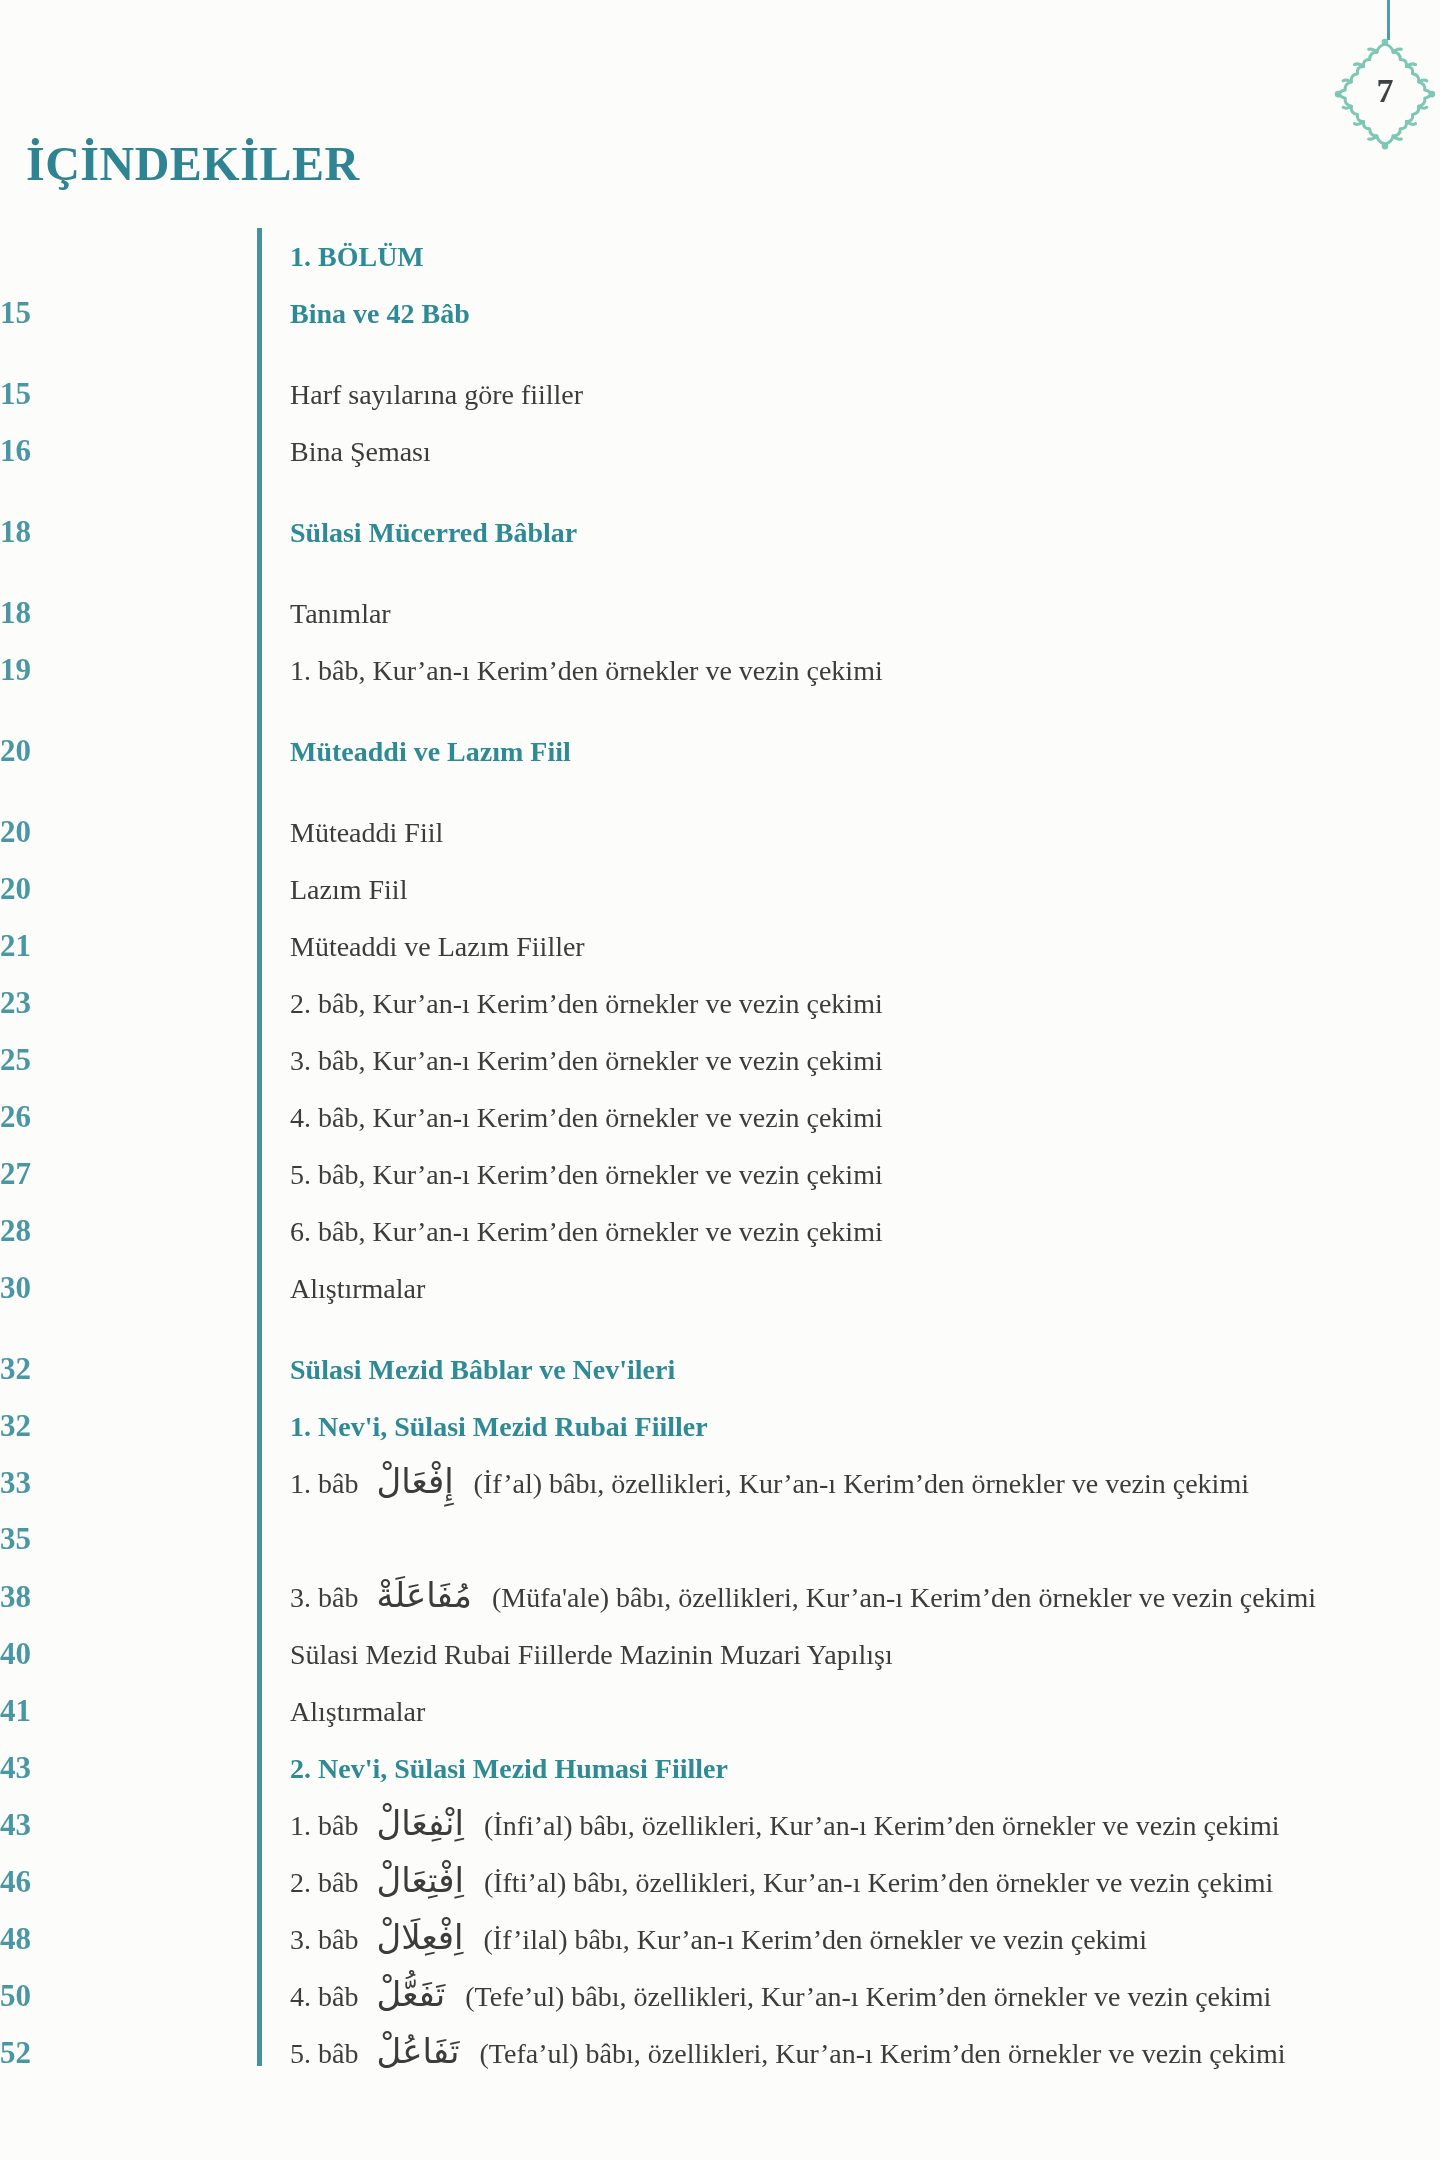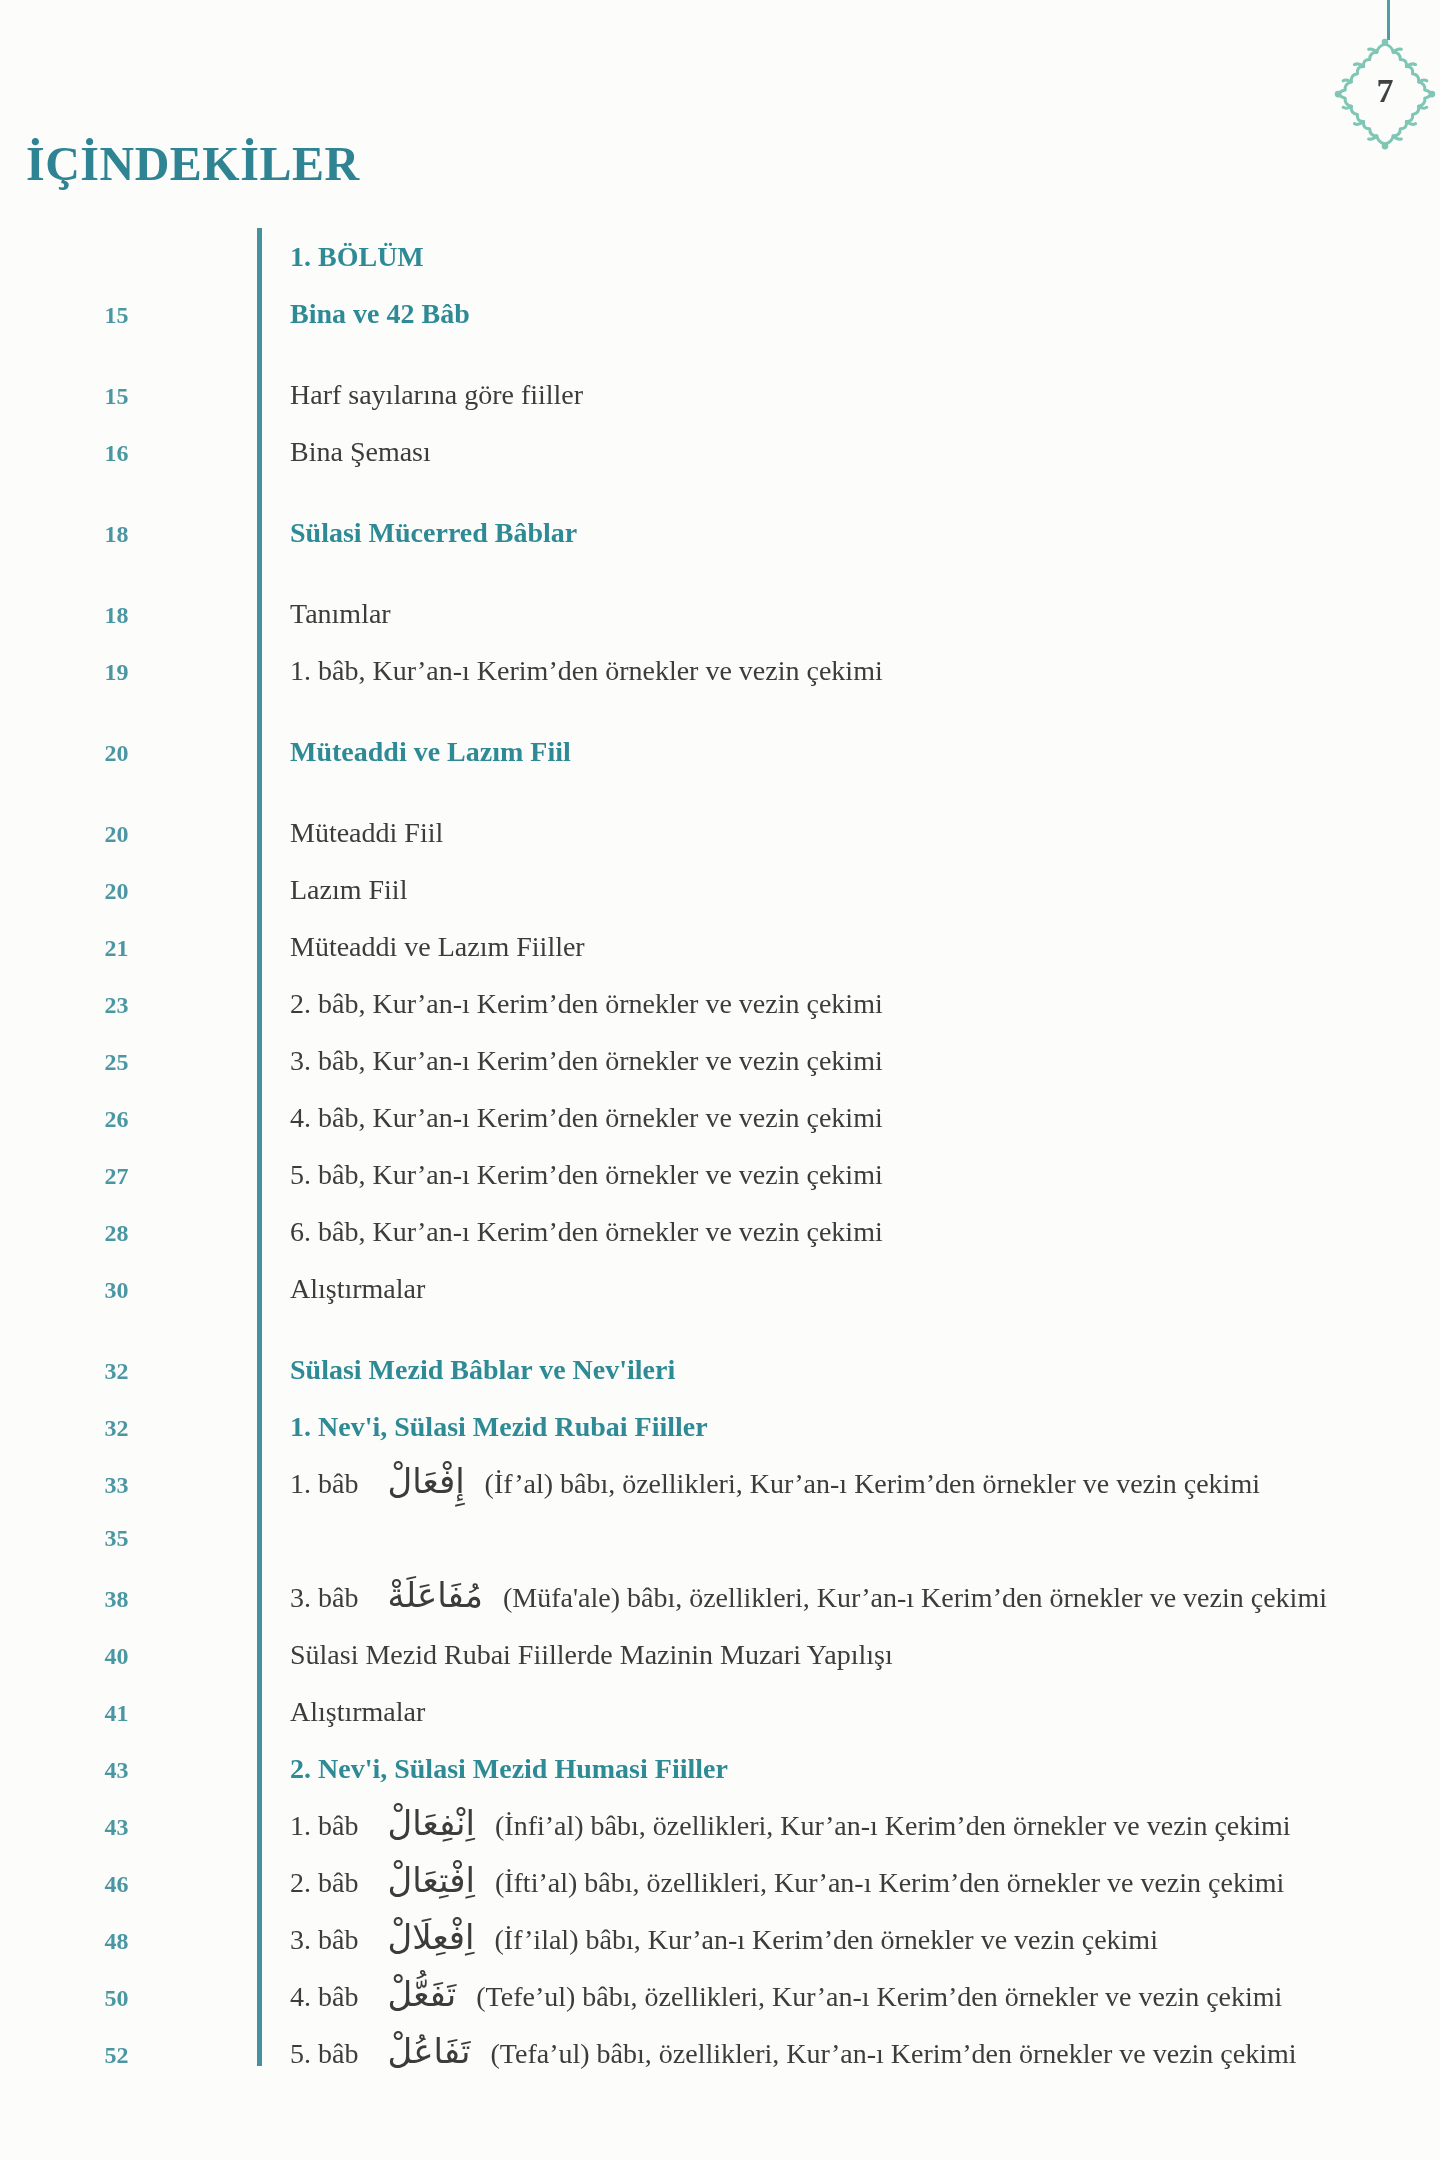--- a/index.html
+++ b/index.html
@@ -42,28 +42,28 @@
     position:absolute; left:257px; top:2px; bottom:14px;
     width:4.5px; background:#46919d;
   }
   .row {
     display:flex; align-items:baseline;
     height:57px; line-height:57px;
     white-space:nowrap;
   }
   .row.gap { margin-top:24px; }
   .num {
-    flex:none; width:233px; text-align:center;
-    font-size:24px; font-weight:bold; color:#4a97a3;
+    flex:none; width:233px; text-align:left;
+    font-size:31px; font-weight:bold; color:#4a97a3;
   }
   .entry {
     padding-left:57px; font-size:28px; color:#3c3c3c;
   }
   .row.head .entry { color:#2e8a95; font-weight:bold; }
-  .prefix:not(:empty) { margin-right:29px; }
+  .prefix:not(:empty) { margin-right:18px; }
   .ar {
     font-family:"DejaVu Sans",sans-serif;
     font-size:34px;
   }
   .ar:not(:empty) { margin-right:20px; }
 </style>
 </head>
 <body>
 
 <h1 class="page-title">İÇİNDEKİLER</h1>

